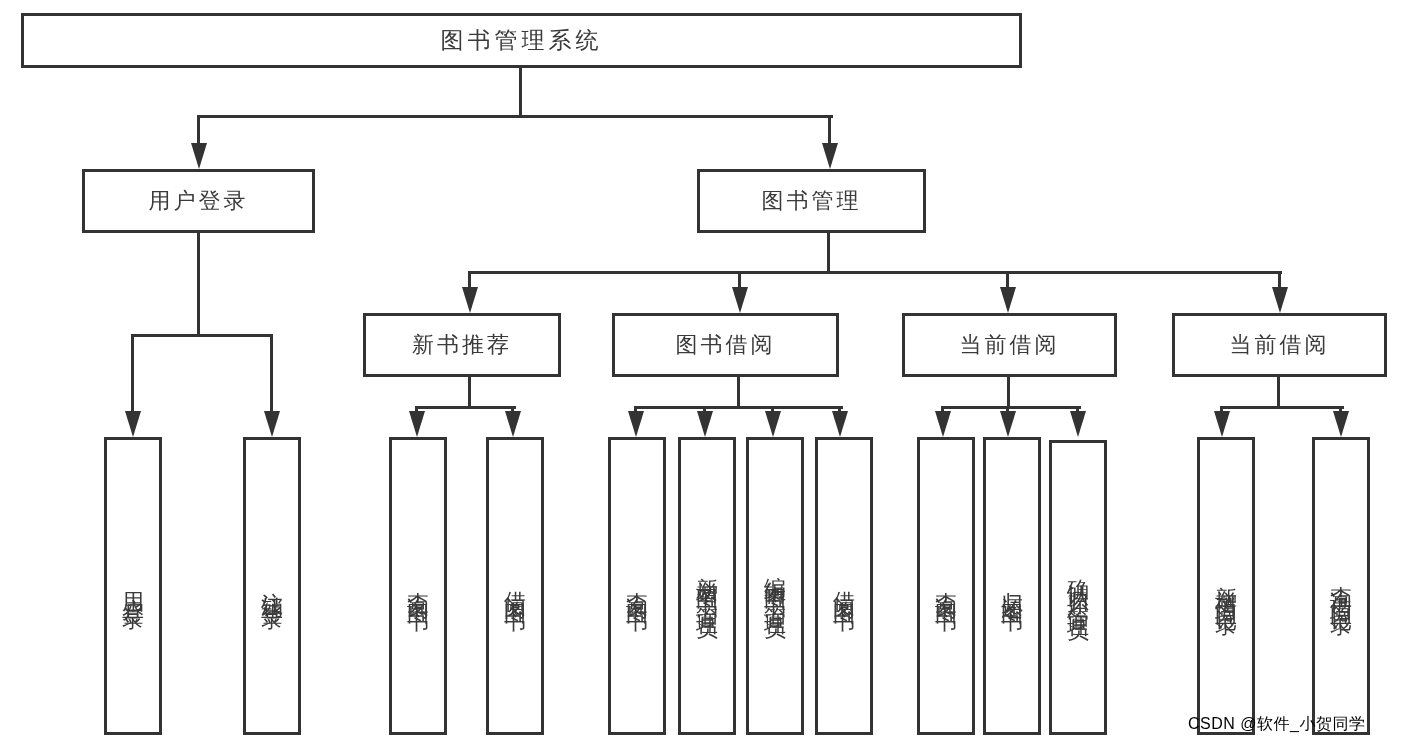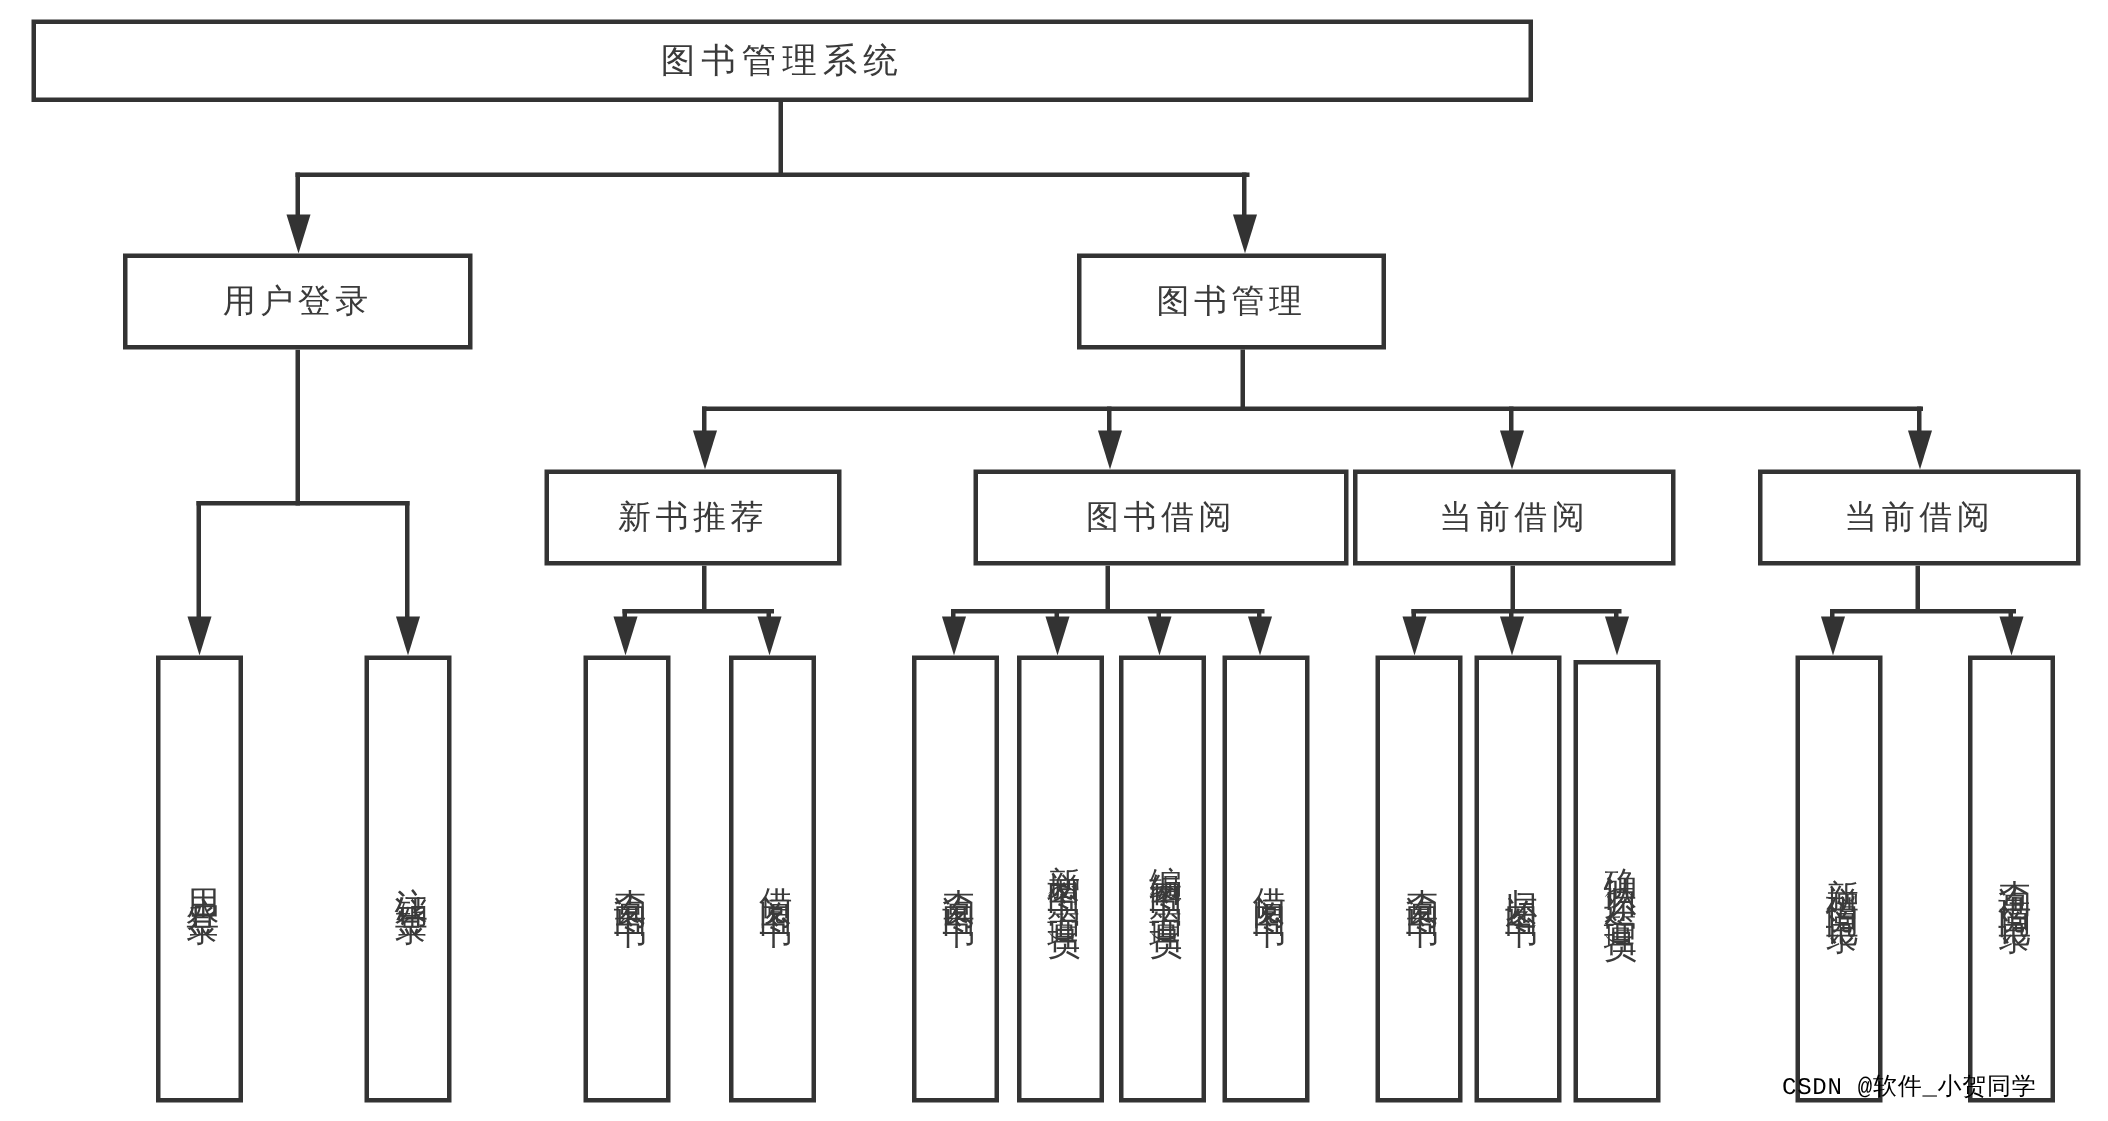--- a/index.html
+++ b/index.html
@@ -1,20 +1,20 @@
 <!DOCTYPE html>
 <html><head>
 <meta charset="utf-8">
 <style>
   html,body{margin:0;padding:0;background:#ffffff;}
   #stage{
     position:relative;
     width:1405px;height:747px;
     background:#ffffff;
-    font-family:Liberation Mono, monospace;
+    font-family:Liberation Sans, sans-serif;
     overflow:hidden;
   }
   .box{
     position:absolute;
     box-sizing:border-box;
     border:3px solid #333333;
     background:#ffffff;
     color:#3a3a3a;
     display:flex;
     align-items:center;
@@ -108,24 +108,24 @@
   <div class="ln" style="left:1277px;top:377px;width:3px;height:31px"></div>
   <div class="ln" style="left:1220px;top:406px;width:124px;height:3px"></div>
   <div class="ln" style="left:1220px;top:406px;width:3px;height:7px"></div>
   <div class="ln" style="left:1339px;top:406px;width:3px;height:7px"></div>
   <div class="arr" style="left:1214px;top:411px"></div>
   <div class="arr" style="left:1333px;top:411px"></div>
 
   <div class="box title" style="left:21px;top:13px;width:1001px;height:55px">图书管理系统</div>
 
   <div class="box h" style="left:82px;top:169px;width:233px;height:64px">用户登录</div>
-  <div class="box h" style="left:718px;top:169px;width:206px;height:64px">图书管理</div>
+  <div class="box h" style="left:697px;top:169px;width:229px;height:64px">图书管理</div>
 
   <div class="box h" style="left:363px;top:313px;width:198px;height:64px">新书推荐</div>
-  <div class="box h" style="left:649px;top:313px;width:250px;height:64px">图书借阅</div>
+  <div class="box h" style="left:612px;top:313px;width:227px;height:64px">图书借阅</div>
   <div class="box h" style="left:902px;top:313px;width:215px;height:64px">当前借阅</div>
   <div class="box h" style="left:1172px;top:313px;width:215px;height:64px">当前借阅</div>
 
   <div class="box v" style="left:104px;top:437px;width:58px;height:298px">用户登录</div>
   <div class="box v" style="left:243px;top:437px;width:58px;height:298px">注销登录</div>
 
   <div class="box v" style="left:389px;top:437px;width:58px;height:298px">查询图书</div>
   <div class="box v" style="left:486px;top:437px;width:58px;height:298px">借阅图书</div>
 
   <div class="box v" style="left:608px;top:437px;width:58px;height:298px">查询图书</div>

